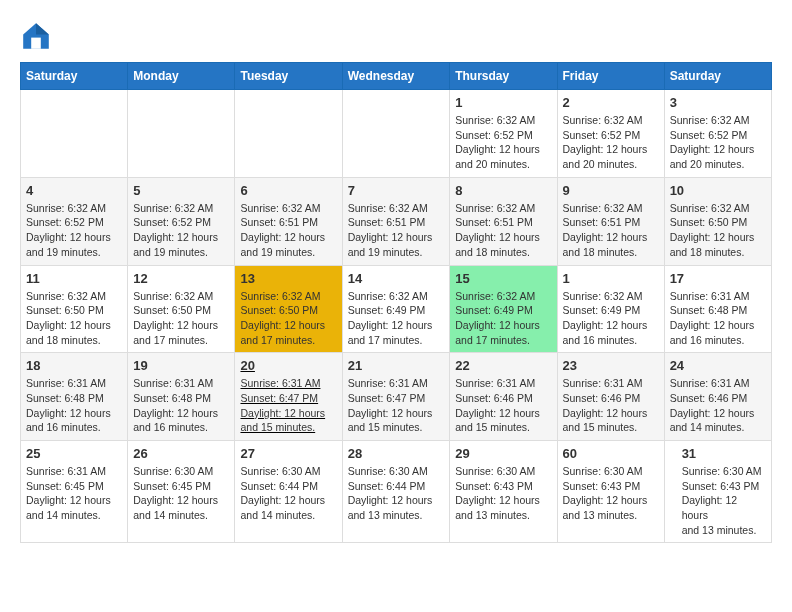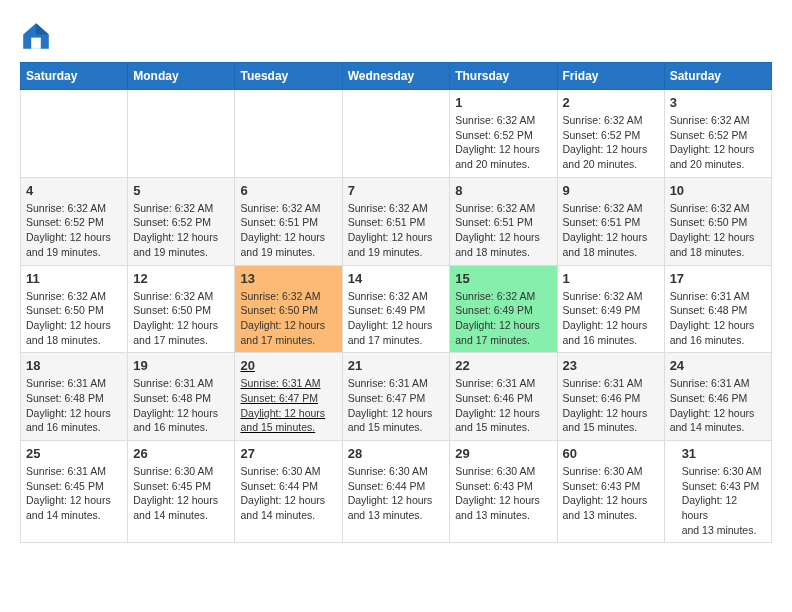--- a/index.html
+++ b/index.html
@@ -216,21 +216,21 @@
 Daylight: 12 hours
 and 18 minutes.</div>
         </td>
         <td style="background: rgb(255, 255, 255);">
           <span class="day-number">12</span>
           <div class="day-info" style="white-space: pre-line;">Sunrise: 6:32 AM
 Sunset: 6:50 PM
 Daylight: 12 hours
 and 17 minutes.</div>
         </td>
-        <td style="background: #fdba74;">
+        <td style="background: #eab308;">
           <span class="day-number">13</span>
           <div class="day-info" style="white-space: pre-line;">Sunrise: 6:32 AM
 Sunset: 6:50 PM
 Daylight: 12 hours
 and 17 minutes.</div>
         </td>
         <td style="background: rgb(255, 255, 255);">
           <span class="day-number">14</span>
           <div class="day-info" style="white-space: pre-line;">Sunrise: 6:32 AM
 Sunset: 6:49 PM

